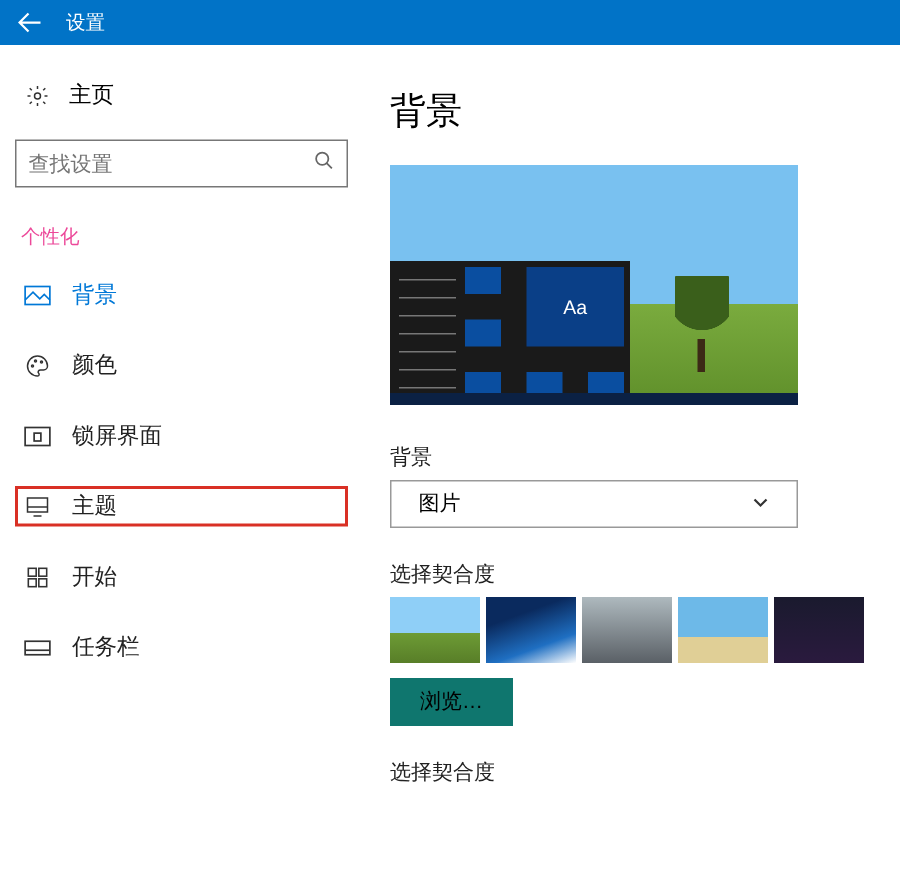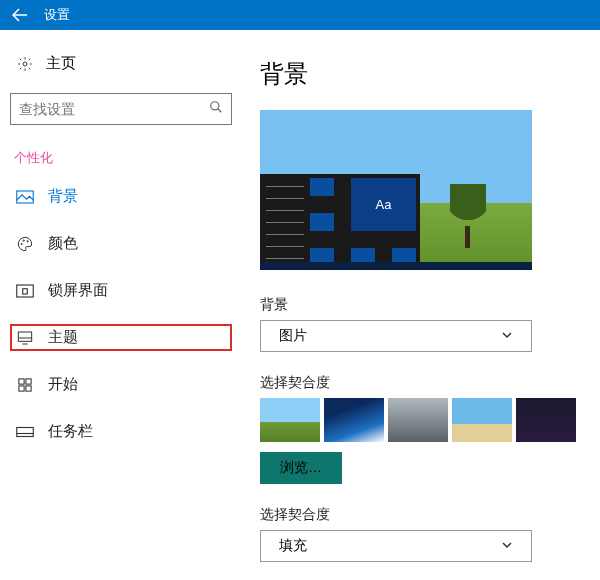--- a/index.html
+++ b/index.html
@@ -190,22 +190,14 @@
     <div class="thumbs">
       <div class="thumb t1"></div>
       <div class="thumb t2"></div>
       <div class="thumb t3"></div>
       <div class="thumb t4"></div>
       <div class="thumb t5"></div>
     </div>
     <button class="browse-btn">浏览…</button>
 
     <div class="label">选择契合度</div>
-    <div class="combo">
-      <span>填充</span>
-      <span>
-        <svg class="chev" viewBox="0 0 12 12" fill="none" stroke="#333" stroke-width="1.5">
-            <path d="M2 4 L6 8 L10 4"></path>
-          </svg>
-      </span>
-    </div>
   </div>
 </div>
 
 </body></html>

